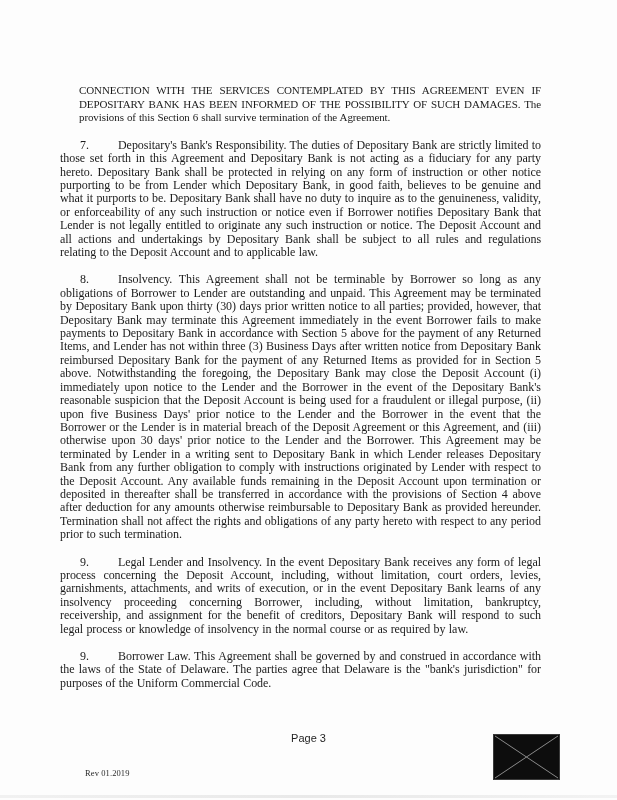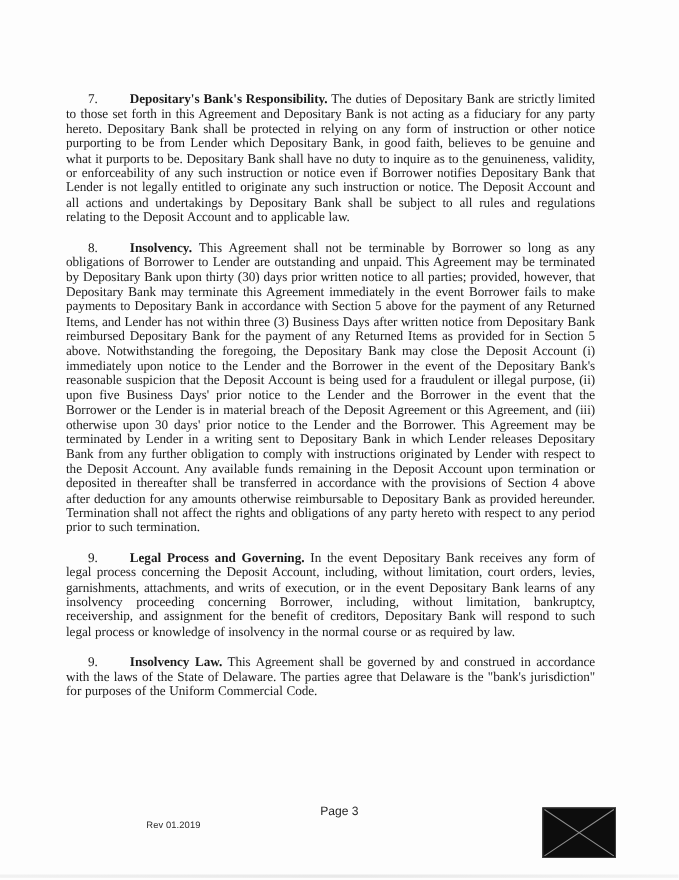--- a/index.html
+++ b/index.html
@@ -34,30 +34,29 @@
     letter-spacing: -0.1px;
     line-height: 13.6px;
   }
   p.section { text-indent: 20px; }
   p.section .body-text, p.section .section-title { text-indent: 0; }
   .num {
     display: inline-block;
     width: 38px;
     text-indent: 0;
   }
-  .section-title { font-weight: bold; }
+  .section-title { font-weight: normal; }
   .footer-rev {
     position: absolute;
     left: 85px;
-    top: 745px;
-    font-family: Liberation Sans, sans-serif;
+    top: 768px;
+    font-family: Liberation Serif, serif;
     font-size: 8.5px;
     color: #2a2a2a;
     letter-spacing: 0.1px;
-    margin-left: 48px;
   }
   .footer-page {
     position: absolute;
     left: 0;
     top: 732px;
     width: 617px;
     text-align: center;
     font-family: "Liberation Sans", "DejaVu Sans", sans-serif;
     font-size: 11px;
     color: #1f1f1f;
@@ -80,38 +79,39 @@
     height: 3px;
     background: linear-gradient(to right, #ececec, #e0e0e0, #eeeeee);
     opacity: 0.7;
   }
 </style>
 </head>
 <body>
 
 <div class="page-content">
 
+  <p class="para intro">CONNECTION WITH THE SERVICES CONTEMPLATED BY THIS AGREEMENT EVEN IF DEPOSITARY BANK HAS BEEN INFORMED OF THE POSSIBILITY OF SUCH DAMAGES.  The provisions of this Section 6 shall survive termination of the Agreement.</p>
 
   <p class="para section">
     <span class="num">7.</span><span class="section-title">Depositary's Bank's Responsibility.</span>
     <span class="body-text">The duties of Depositary Bank are strictly limited to those set forth in this Agreement and Depositary Bank is not acting as a fiduciary for any party hereto. Depositary Bank shall be protected in relying on any form of instruction or other notice purporting to be from Lender which Depositary Bank, in good faith, believes to be genuine and what it purports to be. Depositary Bank shall have no duty to inquire as to the genuineness, validity, or enforceability of any such instruction or notice even if Borrower notifies Depositary Bank that Lender is not legally entitled to originate any such instruction or notice. The Deposit Account and all actions and undertakings by Depositary Bank shall be subject to all rules and regulations relating to the Deposit Account and to applicable law.</span>
   </p>
 
   <p class="para section">
     <span class="num">8.</span><span class="section-title">Insolvency.</span>
     <span class="body-text">This Agreement shall not be terminable by Borrower so long as any obligations of Borrower to Lender are outstanding and unpaid.  This Agreement may be terminated by Depositary Bank upon thirty (30) days prior written notice to all parties; provided, however, that Depositary Bank may terminate this Agreement immediately in the event Borrower fails to make payments to Depositary Bank in accordance with Section 5 above for the payment of any Returned Items, and Lender has not within three (3) Business Days after written notice from Depositary Bank reimbursed Depositary Bank for the payment of any Returned Items as provided for in Section 5 above.  Notwithstanding the foregoing, the Depositary Bank may close the Deposit Account (i) immediately upon notice to the Lender and the Borrower in the event of the Depositary Bank's reasonable suspicion that the Deposit Account is being used for a fraudulent or illegal purpose, (ii) upon five Business Days' prior notice to the Lender and the Borrower in the event that the Borrower or the Lender is in material breach of the Deposit Agreement or this Agreement, and (iii) otherwise upon 30 days' prior notice to the Lender and the Borrower.  This Agreement may be terminated by Lender in a writing sent to Depositary Bank in which Lender releases Depositary Bank from any further obligation to comply with instructions originated by Lender with respect to the Deposit Account.  Any available funds remaining in the Deposit Account upon termination or deposited in thereafter shall be transferred in accordance with the provisions of Section 4 above after deduction for any amounts otherwise reimbursable to Depositary Bank as provided hereunder.  Termination shall not affect the rights and obligations of any party hereto with respect to any period prior to such termination.</span>
   </p>
 
   <p class="para section">
-    <span class="num">9.</span><span class="section-title">Legal Process and Governing.</span>
+    <span class="num">9.</span><span class="section-title">Legal Lender and Insolvency.</span>
     <span class="body-text">In the event Depositary Bank receives any form of legal process concerning the Deposit Account, including, without limitation, court orders, levies, garnishments, attachments, and writs of execution, or in the event Depositary Bank learns of any insolvency proceeding concerning Borrower, including, without limitation, bankruptcy, receivership, and assignment for the benefit of creditors, Depositary Bank will respond to such legal process or knowledge of insolvency in the normal course or as required by law.</span>
   </p>
 
   <p class="para section">
-    <span class="num">9.</span><span class="section-title">Insolvency Law.</span>
+    <span class="num">9.</span><span class="section-title">Borrower Law.</span>
     <span class="body-text">This Agreement shall be governed by and construed in accordance with the laws of the State of Delaware.  The parties agree that Delaware is the "bank's jurisdiction" for purposes of the Uniform Commercial Code.</span>
   </p>
 
 </div>
 
 <div class="footer-page">Page 3</div>
 
 <div class="footer-rev">Rev 01.2019</div>
 
 <div class="img-placeholder">

